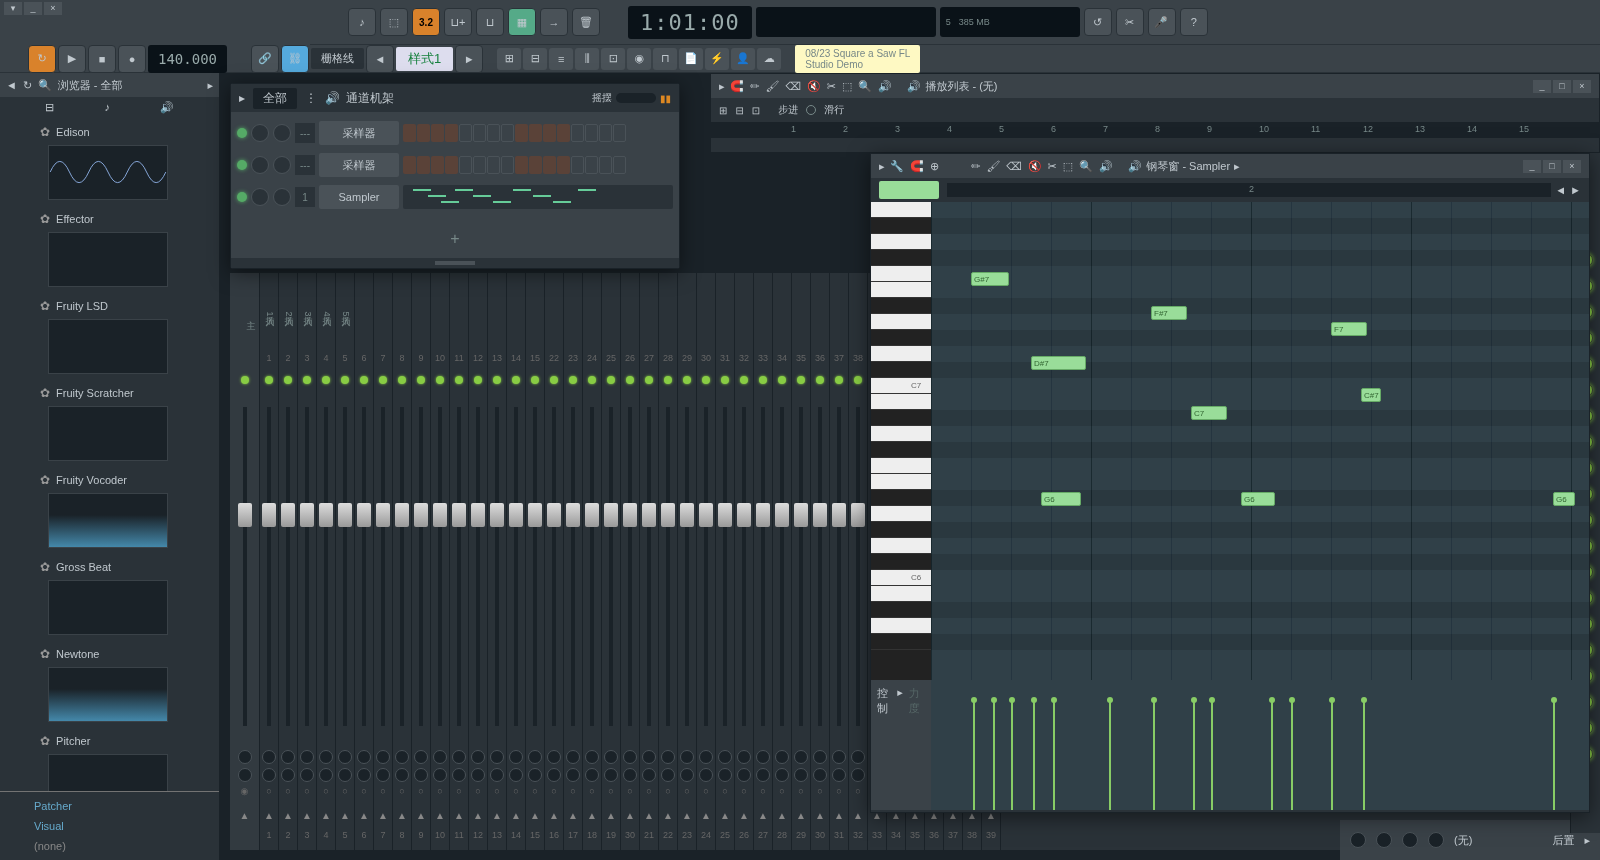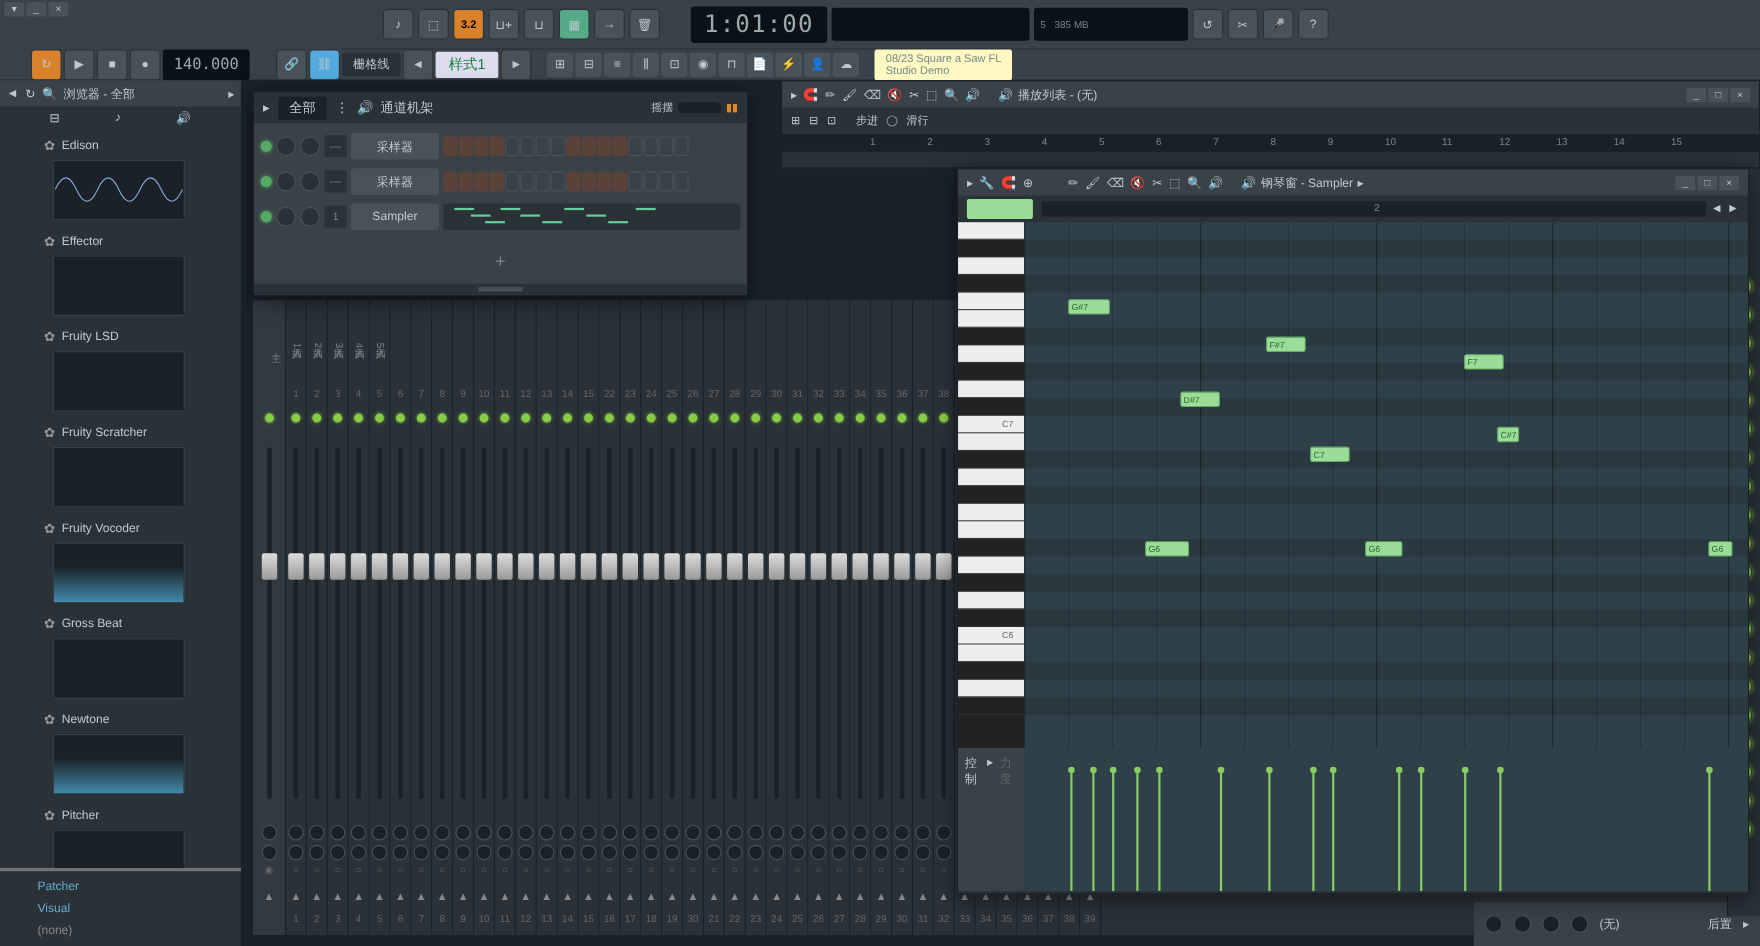--- a/index.html
+++ b/index.html
@@ -24,21 +24,21 @@
 .snap-sel{background:#2a3238;padding:3px 10px;font-size:11px;border-radius:2px}
 .project-info{background:#fef9c3;padding:3px 10px;font-size:10px;color:#788;border-radius:2px;line-height:1.1}
 .main{display:flex;height:calc(100% - 73px)}
 .browser{width:220px;background:#2a3238;display:flex;flex-direction:column;border-right:1px solid #1a2228}
 .browser-head{height:24px;background:#3a4248;display:flex;align-items:center;padding:0 6px;gap:6px;font-size:11px}
 .browser-tabs{height:20px;background:#2a3238;display:flex;align-items:center;justify-content:space-around;padding:0 20px}
 .browser-list{flex:1;overflow-y:auto;padding:4px 0}
 .br-item{padding:4px 8px 4px 40px;display:flex;align-items:center;gap:6px;font-size:11px;cursor:pointer}
 .br-gear{color:#999;font-size:12px}
 .br-preview{width:120px;height:55px;background:#1a2228;margin:2px 0 8px 48px;border:1px solid #3a4248;position:relative;overflow:hidden}
-.br-footer{border-top:3px solid #737373;padding:4px}
+.br-footer{border-top:1px solid #737373;padding:4px}
 .br-foot-item{padding:4px 8px 4px 30px;color:#6ac;font-size:11px;cursor:pointer}
 .br-foot-item.gray{color:#888}
 .workspace{flex:1;position:relative;background:#1a2228}
 
 .channel-rack{position:absolute;left:10px;top:10px;width:450px;background:#3a4248;border:1px solid #1a2228;border-radius:3px;box-shadow:0 4px 20px rgba(0,0,0,0.5);z-index:10}
 .cr-head{height:28px;background:#2a3238;display:flex;align-items:center;padding:0 8px;gap:8px;font-size:12px}
 .cr-title{display:flex;align-items:center;gap:6px}
 .cr-body{padding:6px;background:#3a4248}
 .cr-row{display:flex;align-items:center;gap:4px;height:30px;margin-bottom:2px}
 .cr-led{width:10px;height:10px;background:#5a6;border-radius:50%;box-shadow:0 0 4px #5a6}
@@ -1321,21 +1321,21 @@
             <div style="position: absolute; left: 0px; right: 0px; height: 16px; background: rgba(0, 0, 0, 0.12); top: 208px;"></div>
             <div style="position: absolute; left: 0px; right: 0px; height: 16px; background: rgba(0, 0, 0, 0.12); top: 240px;"></div>
             <div style="position: absolute; left: 0px; right: 0px; height: 16px; background: rgba(0, 0, 0, 0.12); top: 288px;"></div>
             <div style="position: absolute; left: 0px; right: 0px; height: 16px; background: rgba(0, 0, 0, 0.12); top: 320px;"></div>
             <div style="position: absolute; left: 0px; right: 0px; height: 16px; background: rgba(0, 0, 0, 0.12); top: 352px;"></div>
             <div style="position: absolute; left: 0px; right: 0px; height: 16px; background: rgba(0, 0, 0, 0.12); top: 400px;"></div>
             <div style="position: absolute; left: 0px; right: 0px; height: 16px; background: rgba(0, 0, 0, 0.12); top: 432px;"></div>
             <div class="pr-note" style="left: 40px; top: 70px; width: 38px;">G#7</div>
             <div class="pr-note" style="left: 220px; top: 104px; width: 36px;">F#7</div>
             <div class="pr-note" style="left: 400px; top: 120px; width: 36px;">F7</div>
-            <div class="pr-note" style="left: 100px; top: 154px; width: 36px; margin-left: 42px;">D#7</div>
+            <div class="pr-note" style="left: 100px; top: 154px; width: 55px;">D#7</div>
             <div class="pr-note" style="left: 260px; top: 204px; width: 36px;">C7</div>
             <div class="pr-note" style="left: 430px; top: 186px; width: 20px;">C#7</div>
             <div class="pr-note" style="left: 110px; top: 290px; width: 40px;">G6</div>
             <div class="pr-note" style="left: 310px; top: 290px; width: 34px;">G6</div>
             <div class="pr-note" style="left: 622px; top: 290px; width: 22px;">G6</div>
           </div>
       </div>
       <div class="pr-control">
         <div class="pr-ctrl-label">
           <span>控制</span>

